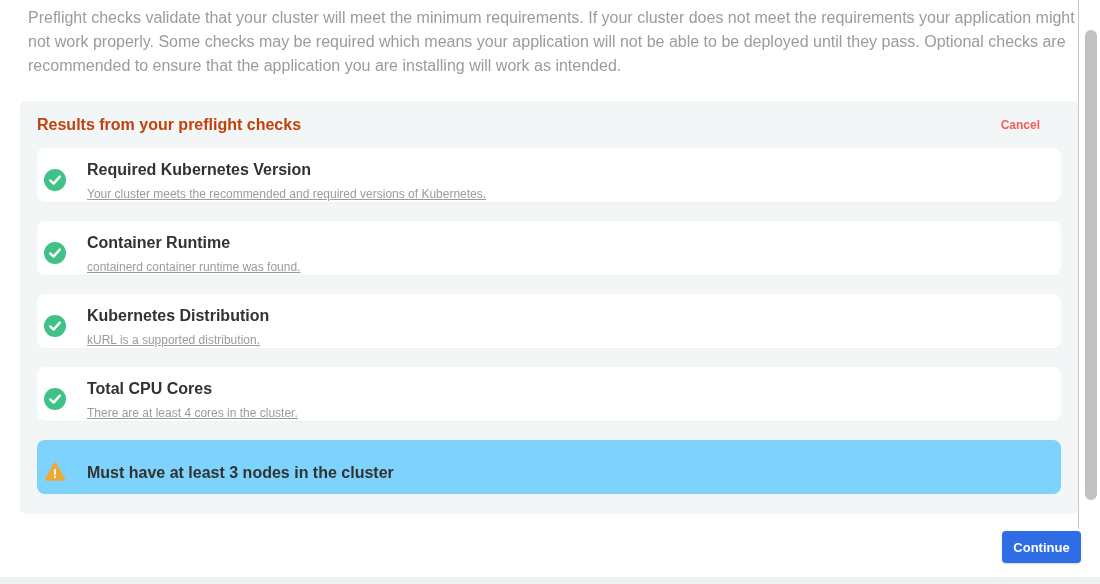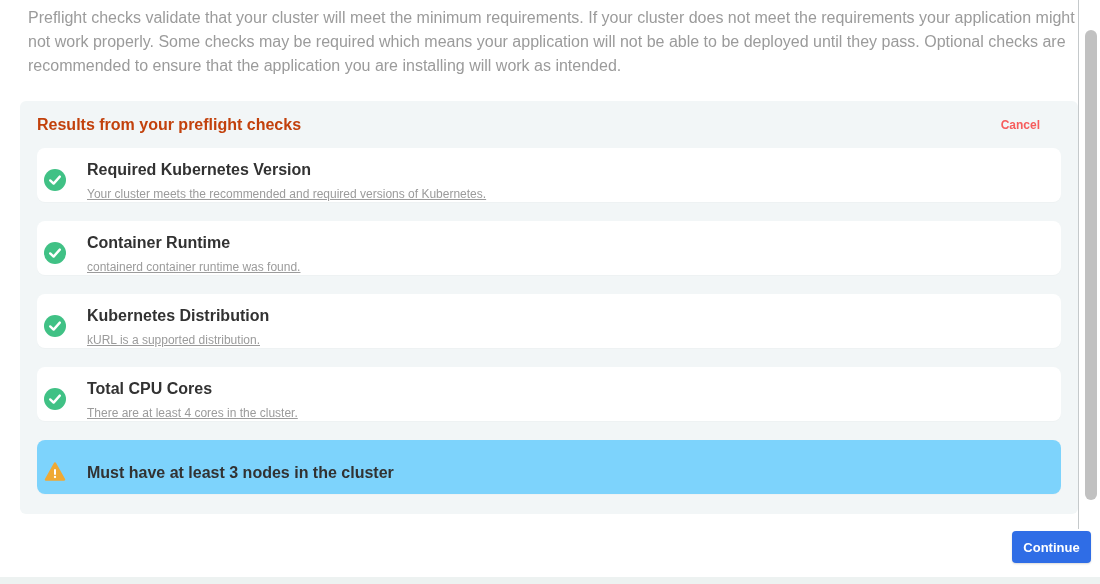--- a/index.html
+++ b/index.html
@@ -130,21 +130,21 @@
   .footer-bar {
     position: absolute;
     top: 529px; left: 0;
     width: 1100px; height: 48px;
     background: #ffffff;
     z-index: 5;
   }
 
   .continue-button {
     position: absolute;
-    top: 2px; right: 9px;
+    top: 2px; right: 19px;
     width: 79px; height: 32px;
     background: #2f6de6;
     color: #ffffff;
     font-family: "Liberation Sans", "DejaVu Sans", sans-serif;
     font-size: 13px;
     font-weight: 700;
     border: none;
     border-radius: 4px;
     cursor: pointer;
     box-shadow: 0 1px 2px rgba(0,0,0,0.15);

